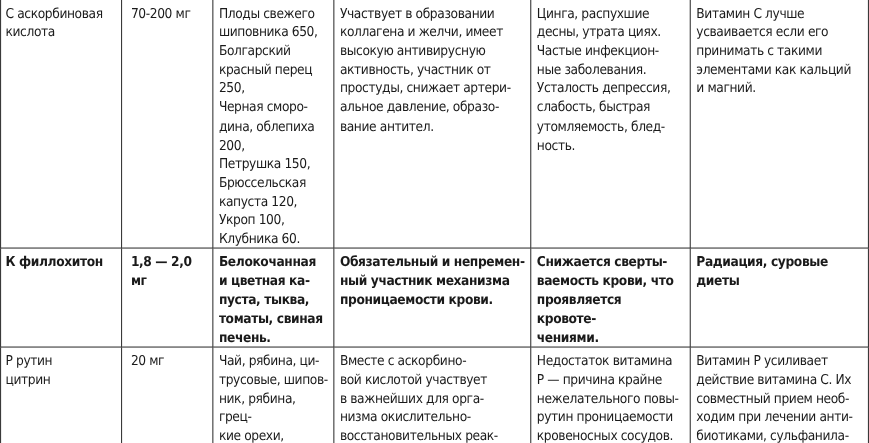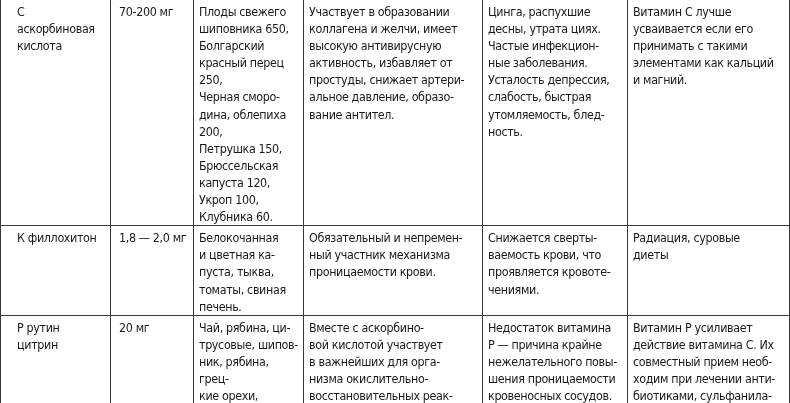--- a/index.html
+++ b/index.html
@@ -26,24 +26,24 @@
     table.vit td {
       border: 1px solid #3a3a3a;
       vertical-align: top;
       padding: 3px 5px 0 5px;
       font-size: 12.4px;
       line-height: 17.1px;
       letter-spacing: -0.35px;
       white-space: pre-line;
       overflow: hidden;
     }
-    table.vit td.c0 { padding-left: 16px; }
+    table.vit td.c0 { padding-left: 4px; }
     table.vit td.c1 { padding-left: 8px; }
     tr.r0 td { height: 213px; }
-    tr.r1 td { height: 79px; }
+    tr.r1 td { height: 79px; font-weight: bold; }
     tr.r2 td { height: 101px; padding-bottom: 2px; }
     .cell-text { display: block; }
   </style>
 </head>
 <body>
 
 <table class="vit">
   <colgroup>
     <col style="width:110px">
     <col style="width:83px">
@@ -66,21 +66,21 @@
 дина, облепиха
 200,
  Петрушка 150,
 Брюссельская
 капуста 120,
 Укроп 100,
 Клубника 60.</span></td>
       <td class="c3"><span class="cell-text">Участвует в образовании
 коллагена и желчи, имеет
 высокую антивирусную
-активность, избавляет от
+активность, участник от
 простуды, снижает артери-
 альное давление, образо-
 вание антител.</span></td>
       <td class="c4"><span class="cell-text">Цинга, распухшие
 десны, утрата циях.
 Частые инфекцион-
 ные заболевания.
 Усталость депрессия,
 слабость, быстрая
 утомляемость, блед-
@@ -120,21 +120,21 @@
 смородина</span></td>
       <td class="c3"><span class="cell-text">Вместе с аскорбино-
 вой кислотой участвует
 в важнейших для орга-
 низма окислительно-
 восстановительных реак-
 циях.</span></td>
       <td class="c4"><span class="cell-text">Недостаток витамина
 Р — причина крайне
 нежелательного повы-
-шения проницаемости
+рутин проницаемости
 кровеносных сосудов.</span></td>
       <td class="c5"><span class="cell-text">Витамин Р усиливает
 действие витамина С. Их
 совместный прием необ-
 ходим при лечении анти-
 биотиками, сульфанила-
 мидами или аспирином.</span></td>
     </tr>
   </tbody>
 </table>

